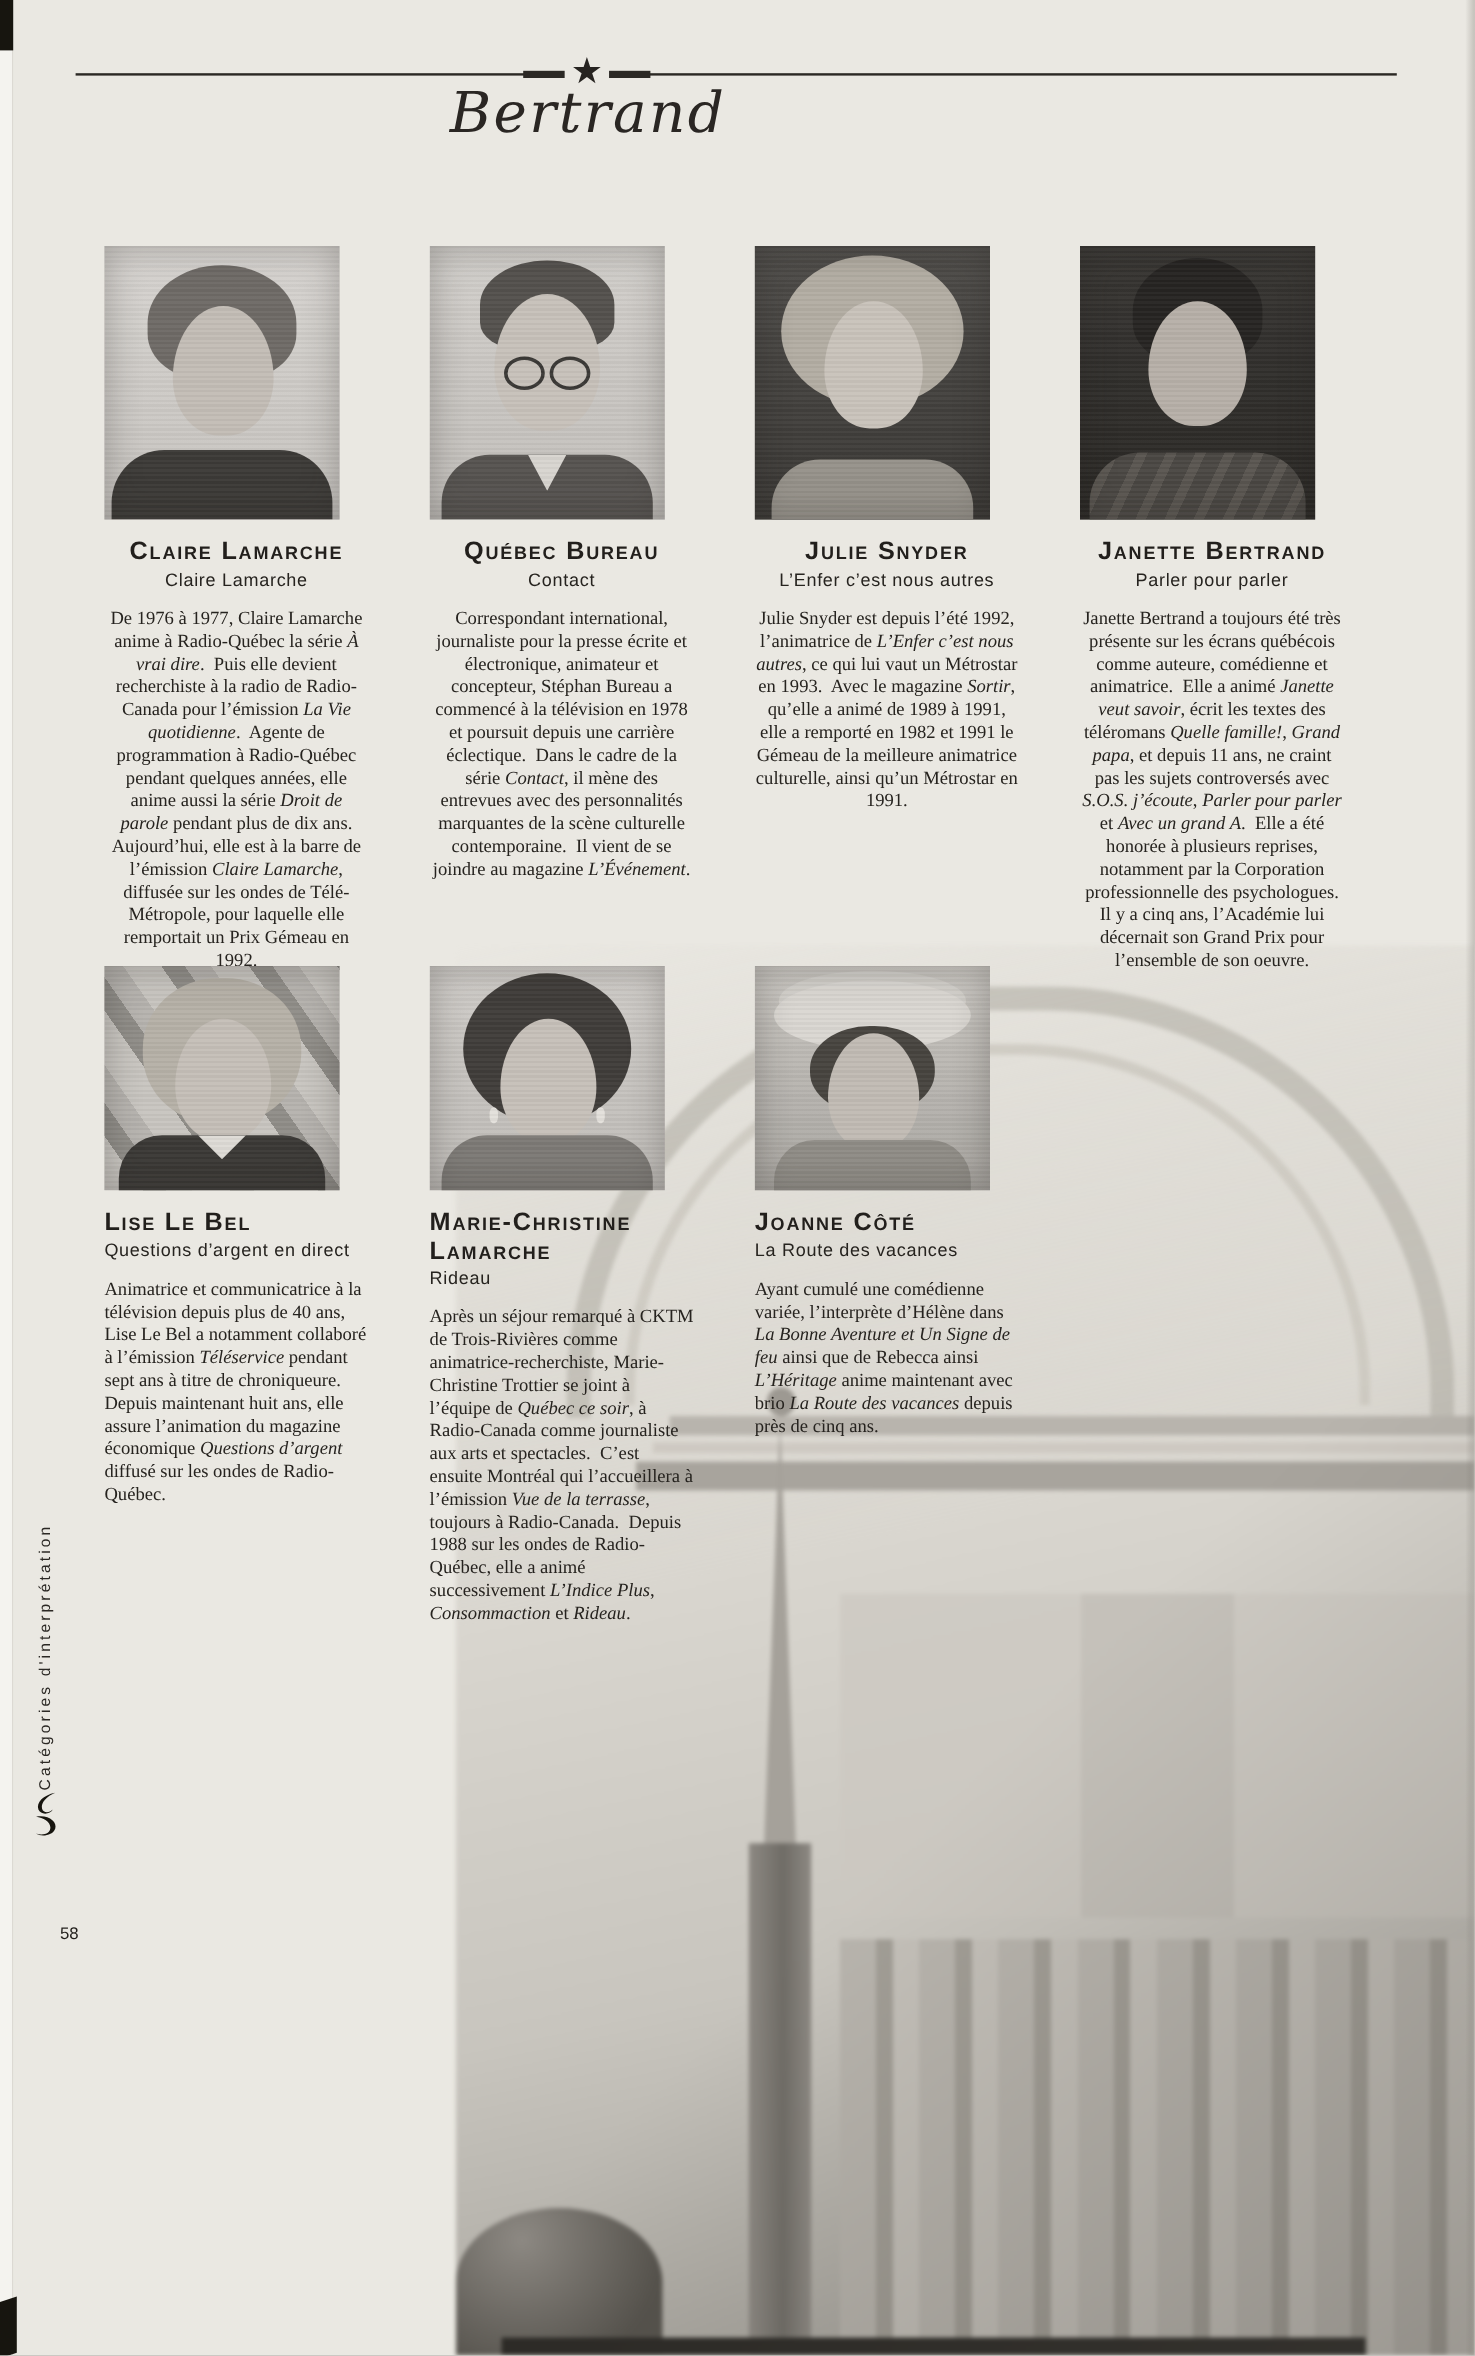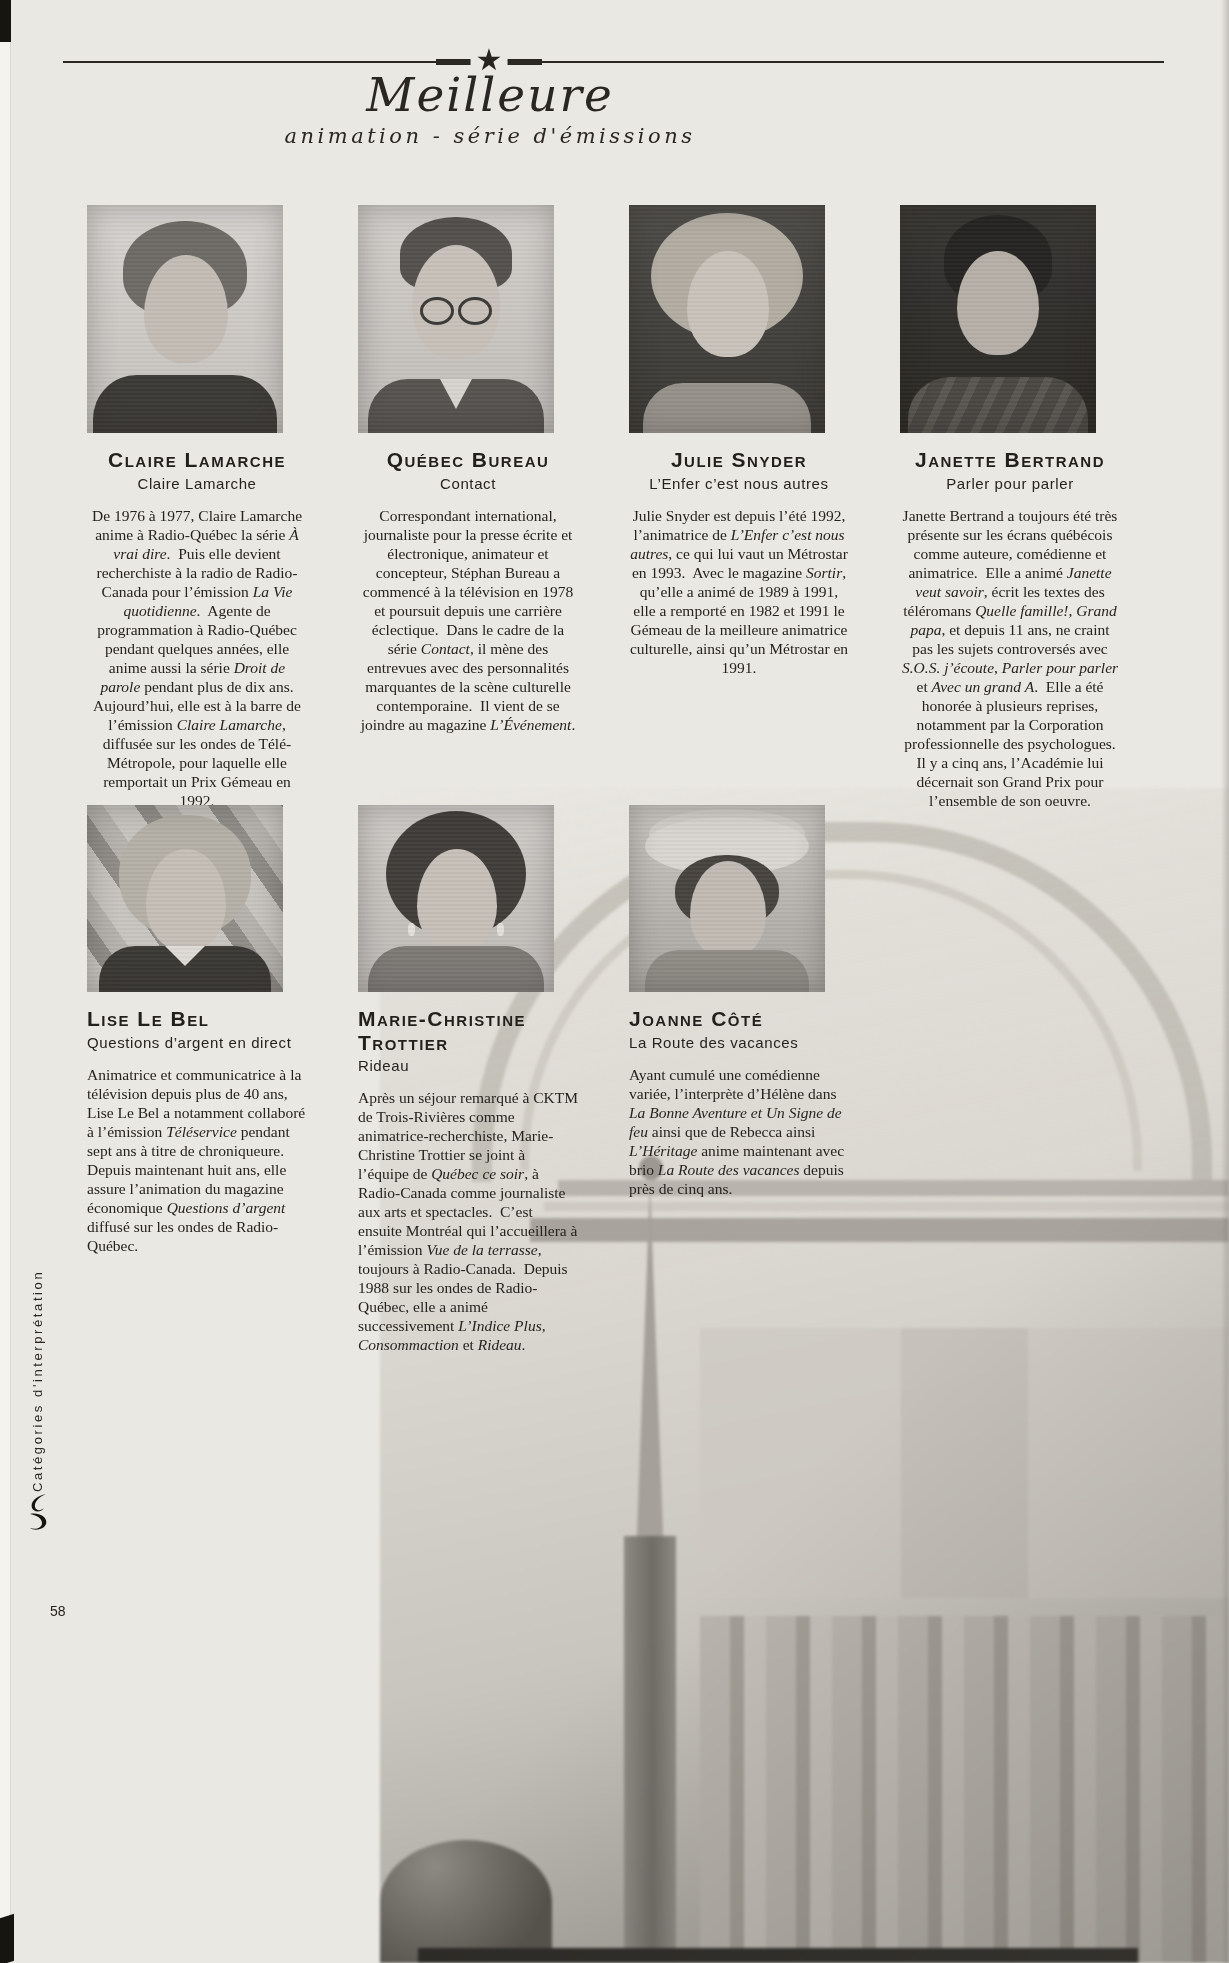--- a/index.html
+++ b/index.html
@@ -124,22 +124,21 @@
   <div class="mark-tl"></div>
   <div class="mark-bl"></div>
   <div class="edge-right"></div>
 
   <div class="rule"></div>
   <div class="rule-dash dash-l"></div>
   <div class="rule-dash dash-r"></div>
   <div class="star">★</div>
 
   <div class="titleblock">
-    <div class="title">Meilleure</div>
-    <div class="subtitle">animation - série d'émissions</div>
+    <div class="title">Bertrand</div>
   </div>
 
   <div class="row row1">
     <div class="cell p1">
       <div class="photo" title="black-and-white portrait of Claire Lamarche">
         <div class="hair"></div>
         <div class="face"></div>
         <div class="body"></div>
       </div>
       <p class="pname">Claire Lamarche</p>
@@ -190,21 +189,21 @@
       <p class="pshow">Questions d’argent en direct</p>
       <p class="bio"><span>Animatrice et communicatrice à la télévision depuis plus de 40 ans, Lise Le Bel a notamment collaboré à l’émission </span><em>Téléservice</em><span> pendant sept ans à titre de chroniqueure.  Depuis maintenant huit ans, elle assure l’animation du magazine économique </span><em>Questions d’argent</em><span> diffusé sur les ondes de Radio-Québec.</span></p>
     </div>
     <div class="cell p6">
       <div class="photo" title="black-and-white portrait of Marie-Christine Trottier">
         <div class="hair"></div>
         <div class="face"></div>
         <div class="extra"></div>
         <div class="body"></div>
       </div>
-      <p class="pname">Marie-Christine Trottier</p>
+      <p class="pname">Marie-Christine Lamarche</p>
       <p class="pshow">Rideau</p>
       <p class="bio"><span>Après un séjour remarqué à CKTM de Trois-Rivières comme animatrice-recherchiste, Marie-Christine Trottier se joint à l’équipe de </span><em>Québec ce soir</em><span>, à Radio-Canada comme journaliste aux arts et spectacles.  C’est ensuite Montréal qui l’accueillera à l’émission </span><em>Vue de la terrasse</em><span>, toujours à Radio-Canada.  Depuis 1988 sur les ondes de Radio-Québec, elle a animé successivement </span><em>L’Indice Plus</em><span>, </span><em>Consommaction</em><span> et </span><em>Rideau</em><span>.</span></p>
     </div>
     <div class="cell p7">
       <div class="photo" title="black-and-white portrait of Joanne Côté wearing a sun hat">
         <div class="extra"></div>
         <div class="hair"></div>
         <div class="face"></div>
         <div class="body"></div>
       </div>

